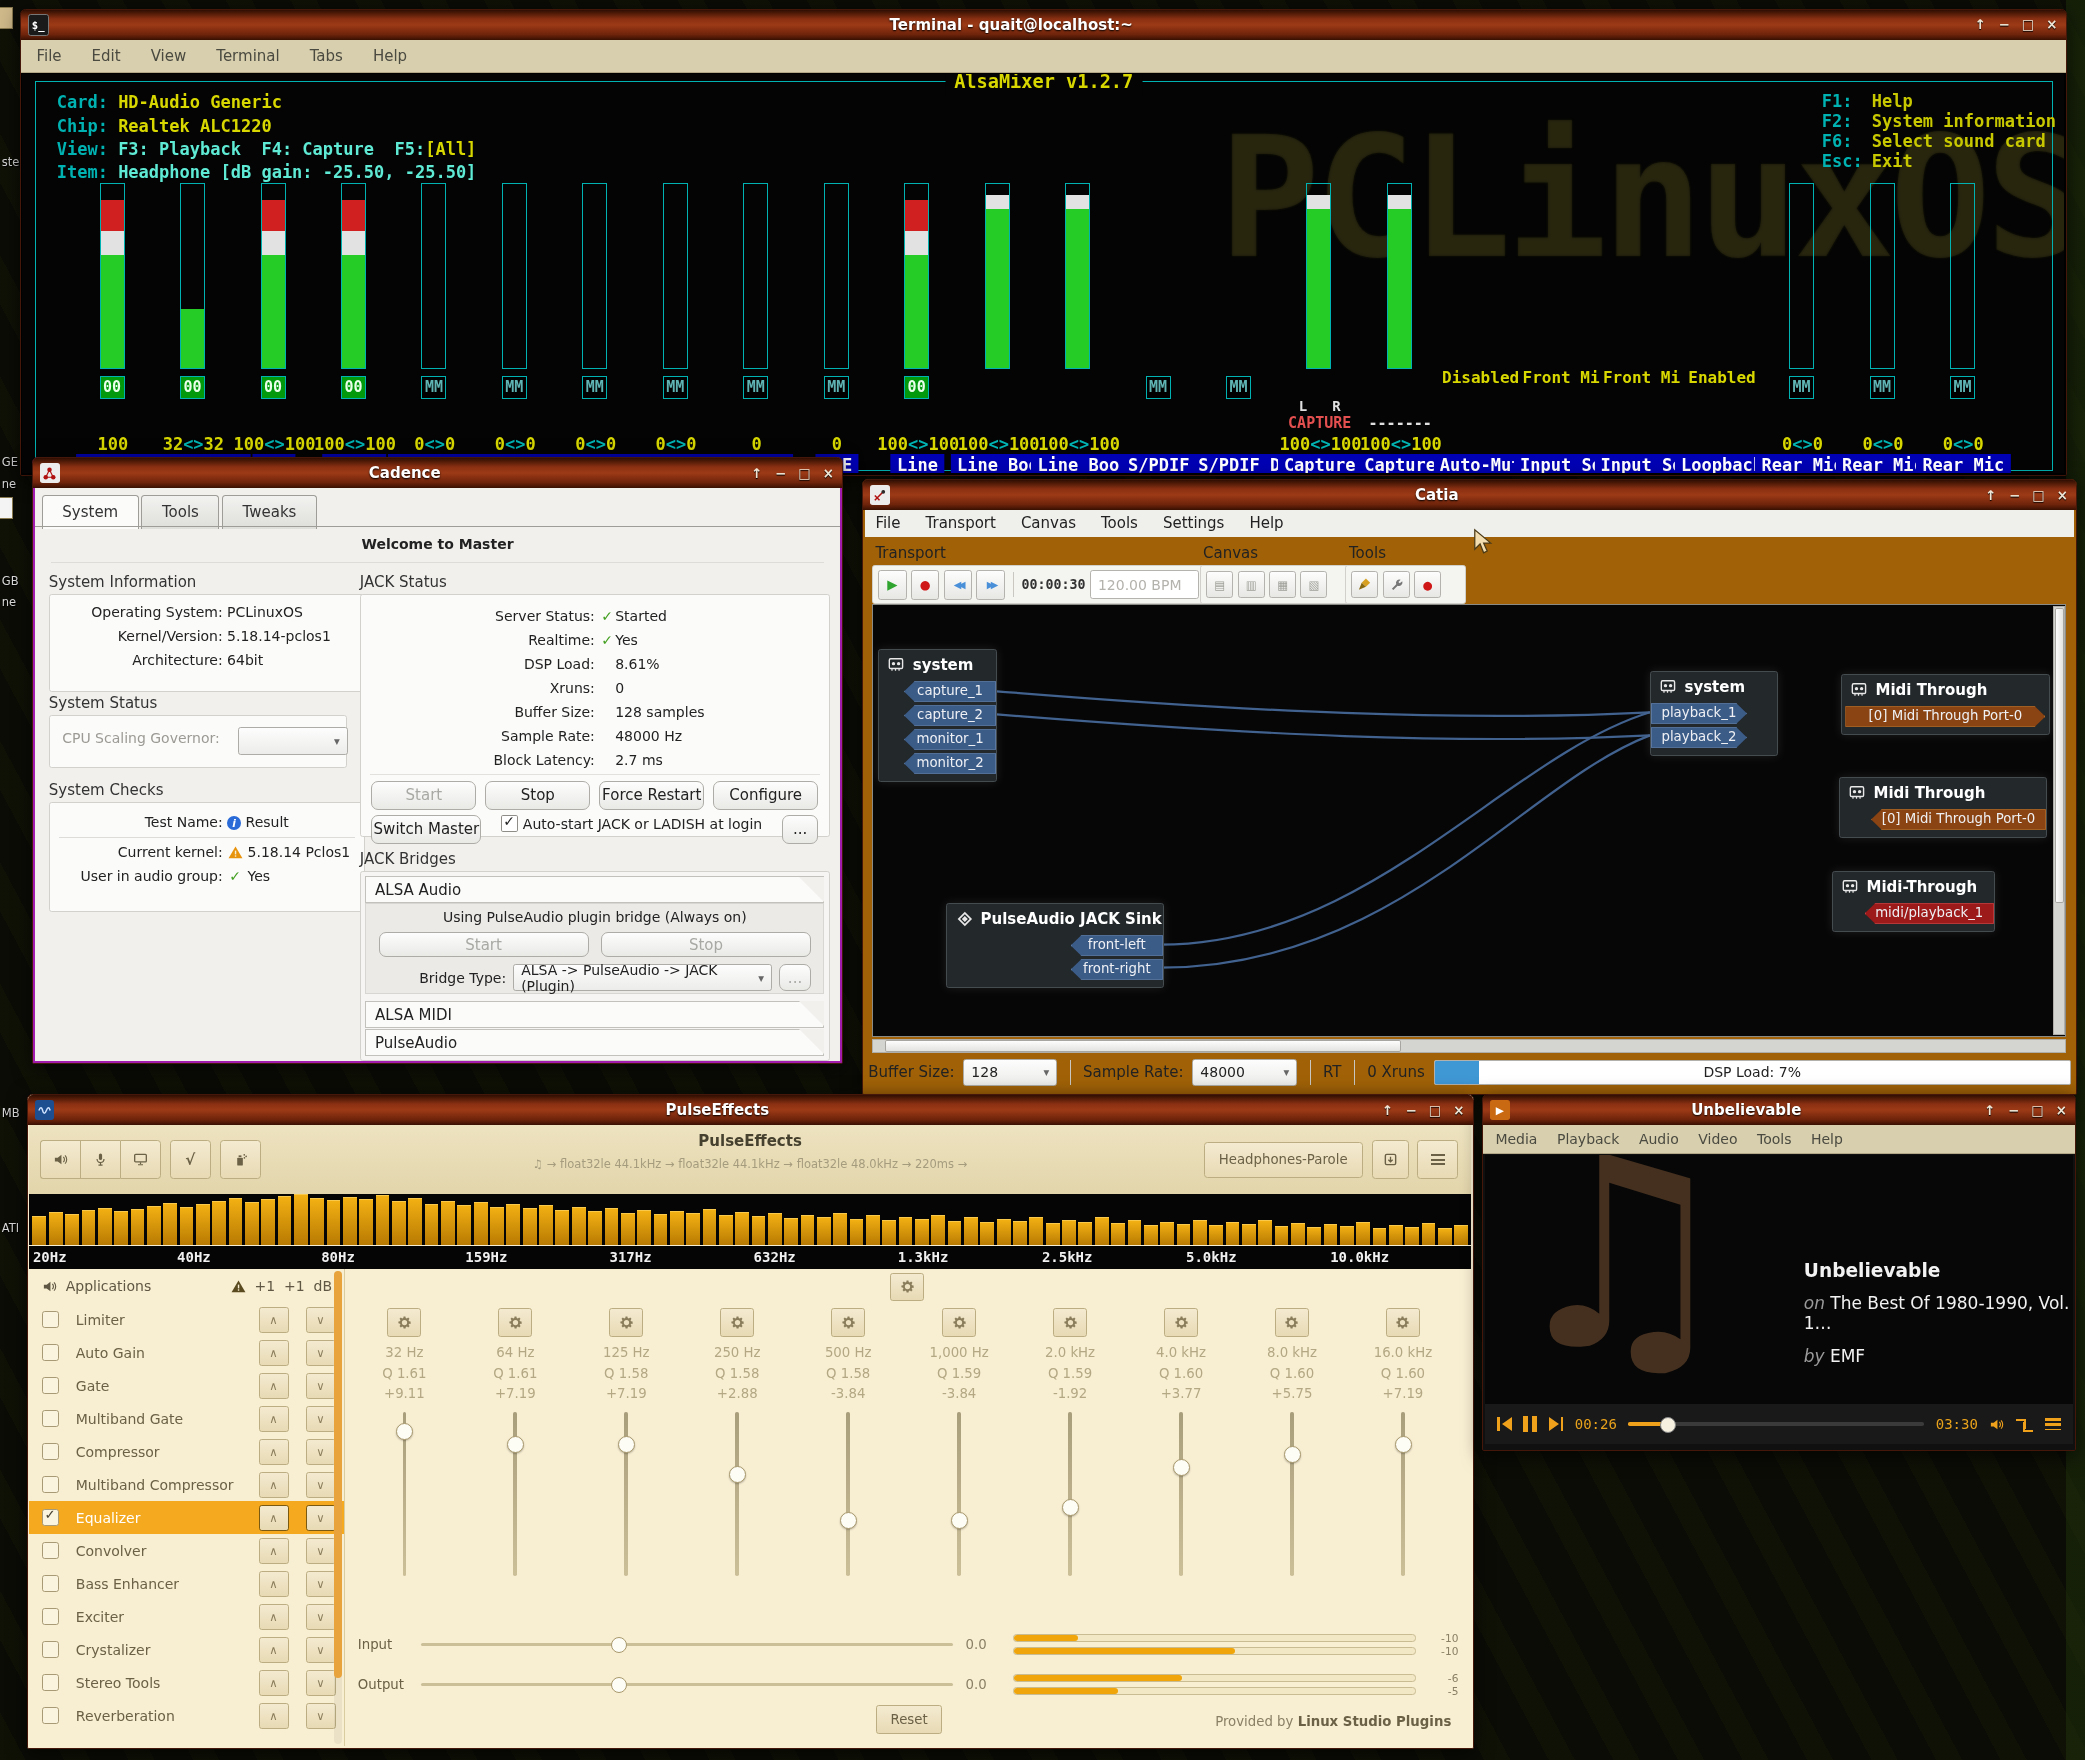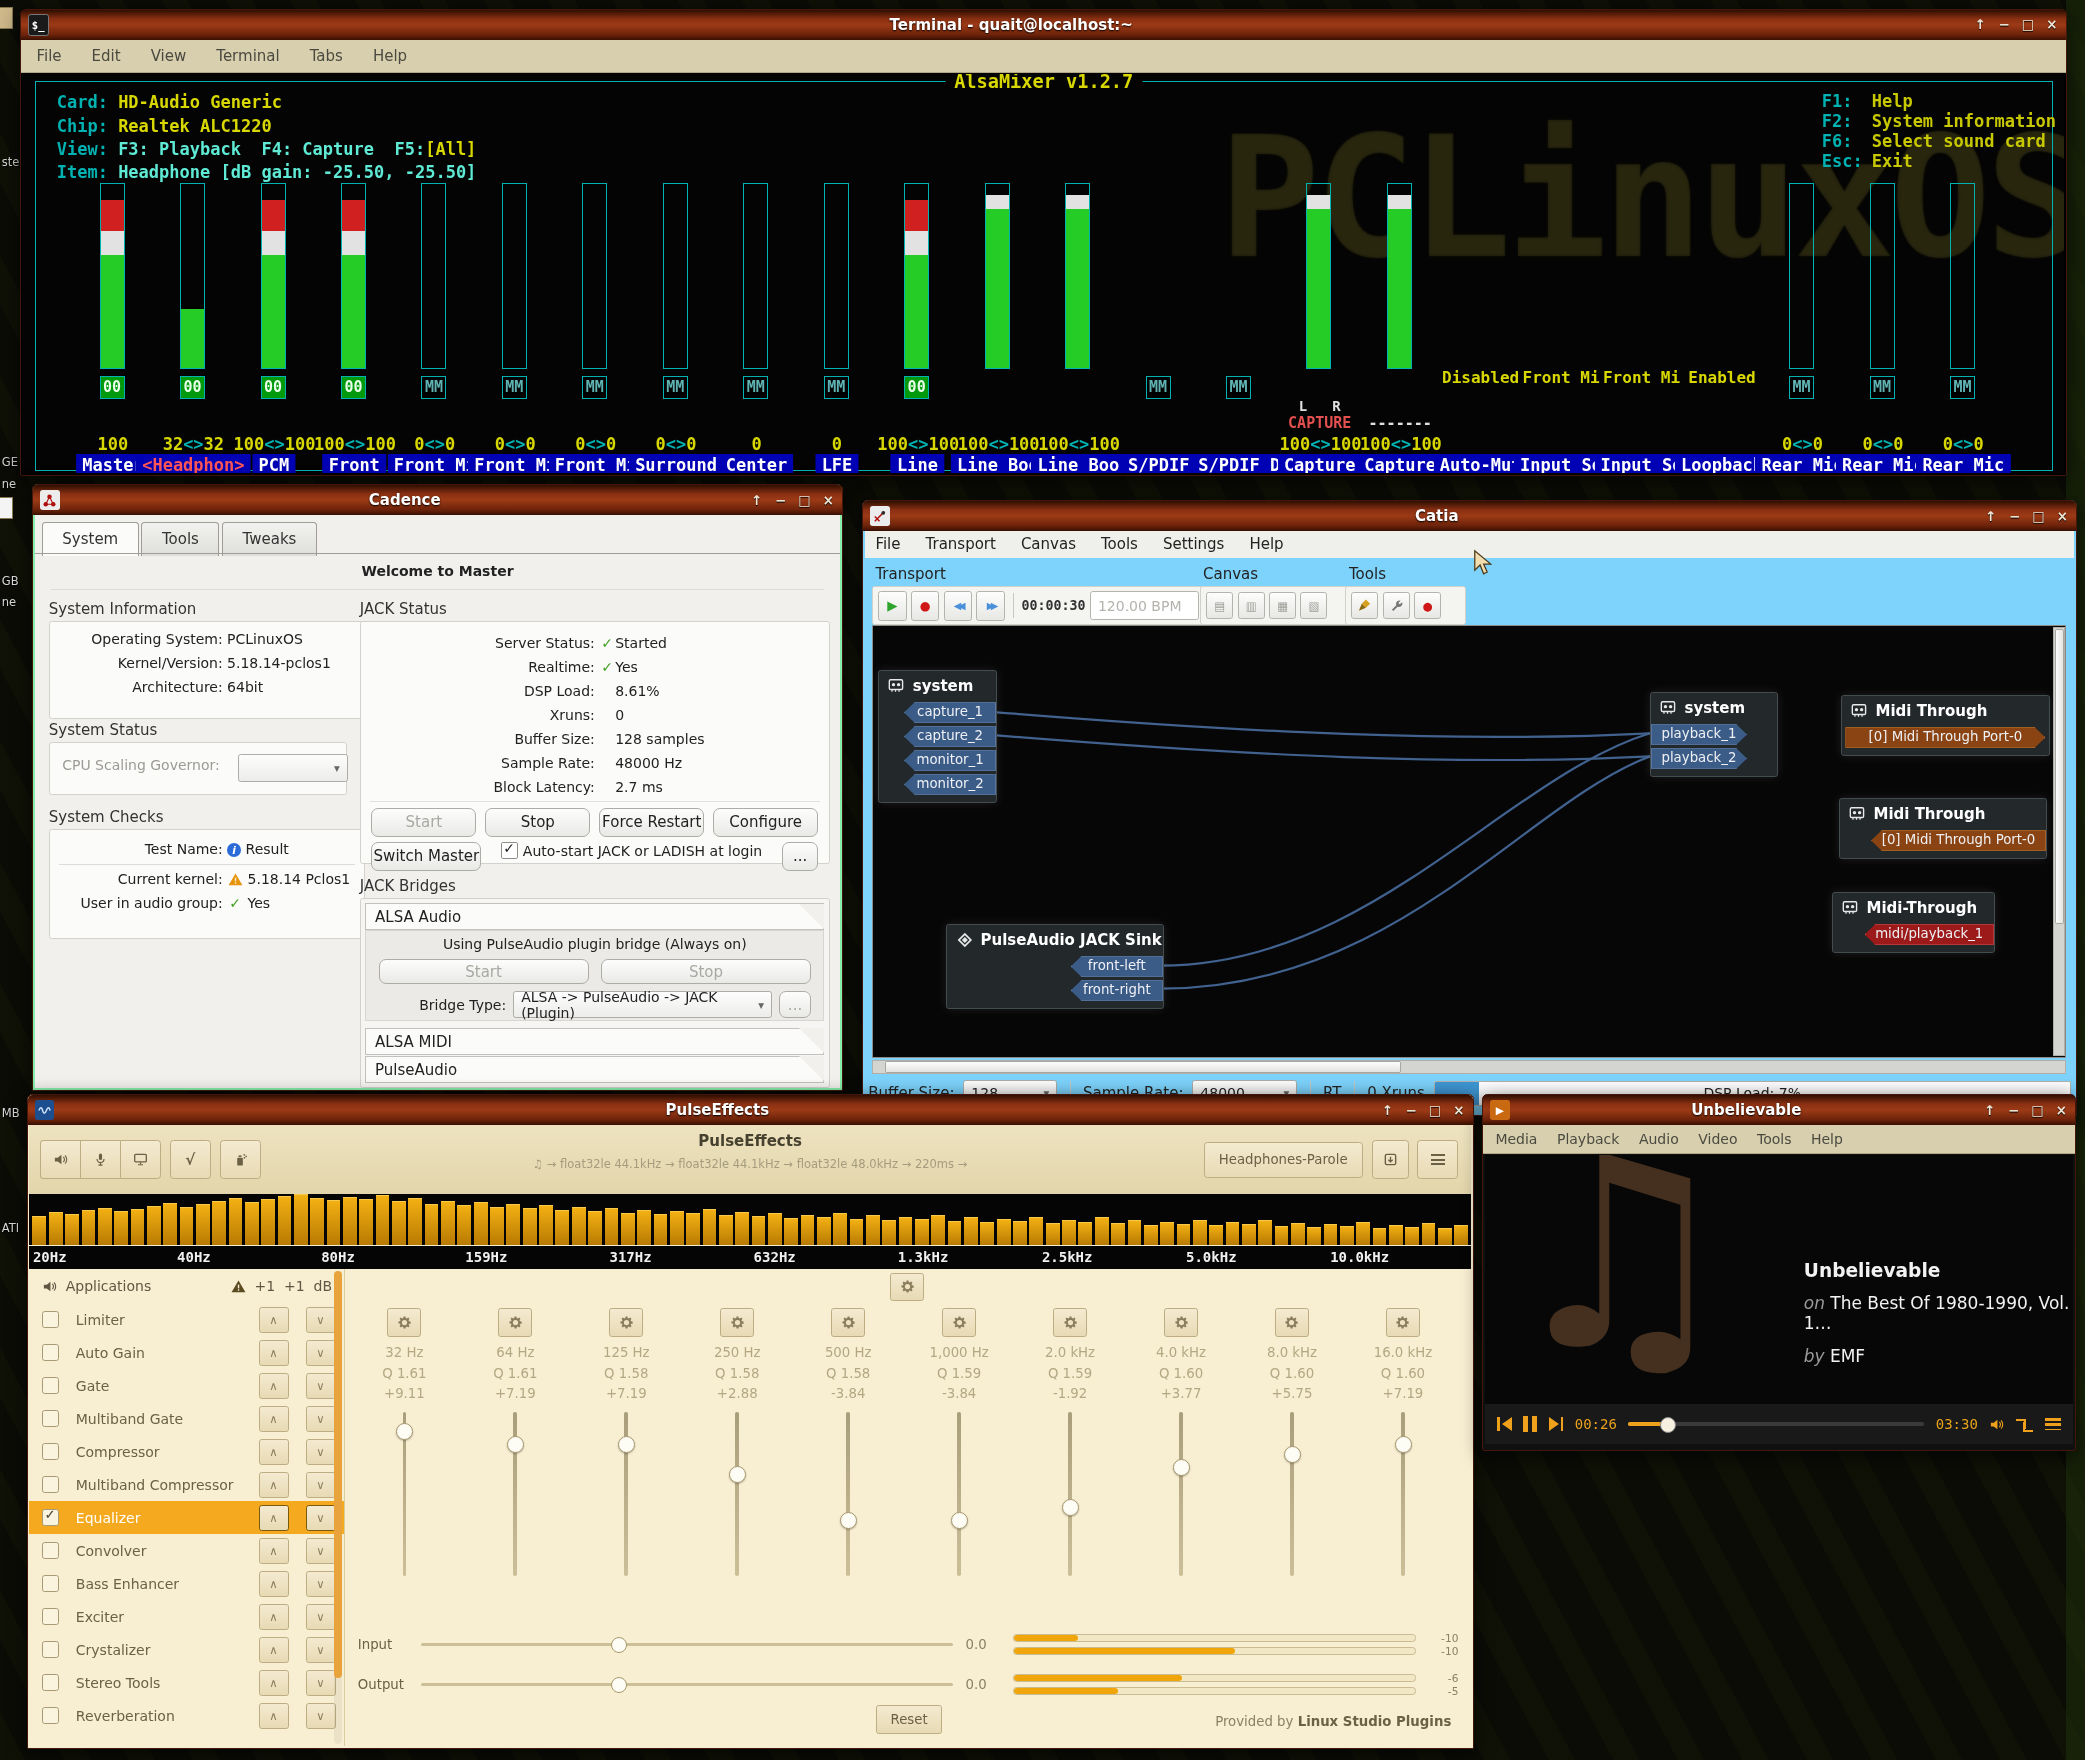--- a/index.html
+++ b/index.html
@@ -61,41 +61,41 @@
   .cb{width:15px;height:15px;border:0.9px solid #8f8d88;border-radius:1.8px;background:#fff;display:inline-block;position:relative}
   .cb.on::after{content:"✓";position:absolute;left:0.9px;top:-2.7px;font-size:14px;color:#222;font-weight:bold}
   .ico{display:inline-block;width:16px;text-align:center;font-weight:bold}
   .ico.check::before{content:"✓";color:#43a021}
   .ico.info{width:14px;height:14px;border-radius:50%;background:#2a6bd8;color:#fff;font-size:10.6px;line-height:14px;font-style:italic;text-align:center}
   .ico.info::before{content:"i"}
   .ico.warn{color:#e8930c}
   svg.sic{width:15px;height:15px;vertical-align:-2.7px}
 
   
-  #cadence{left:32px;top:484px;width:809px;height:605px;background:#86efac}
+  #cadence{left:32px;top:457px;width:809px;height:605px;background:#a21caf}
   #cadence .body{position:absolute;inset:30px 1.8px 1.8px 1.8px;background:#f1f0ed}
   .tabs{position:absolute;top:7px;left:7px;display:flex}
   .tab{padding:7px 19.5px 6.2px;border:0.9px solid #9f9d98;border-bottom:none;background:linear-gradient(#f2f2f0,#dededa);font-size:15px;color:#333;border-radius:3.5px 3.5px 0 0;margin-right:2.7px}
   .tab.active{background:#fbfbfa;position:relative;top:0;padding-bottom:8px}
   .tabline{position:absolute;top:38px;left:0;right:0;border-bottom:0.9px solid #9f9d98}
   .welcome{position:absolute;top:48px;width:100%;text-align:center;font-weight:bold;font-size:14px;color:#222}
   .wline{position:absolute;top:74px;left:16px;right:16px;border-bottom:0.9px solid #dddcd8}
   .sec-h{position:absolute;font-size:15px;color:#333}
   .gbox{position:absolute;background:#fbfbfa;border:0.9px solid #d3d1cc;border-radius:2.7px}
   .krow{line-height:24px;font-size:14px;color:#222;white-space:nowrap}
   .krow .k{display:inline-block;width:164px;text-align:right;padding-right:4.4px}
   .jrow .k{width:199px}
   .gray{color:#9c9a94}
   .fold{border:0.9px solid #c3c1bb;background:#fbfbfa;font-size:15px;color:#222;padding:3.5px 8.9px;position:relative}
   .fold::after{content:"";position:absolute;right:0;top:0;border-top:23px solid #f1f0ed;border-left:23px solid transparent;border-bottom:none;opacity:0}
   .fold-cut{position:absolute;right:-0.9px;top:-0.9px;width:0;height:0;border-top:25px solid #f1f0ed;border-left:25px solid transparent}
   .fold-cut::before{content:""}
 
   
-  #catia{left:862px;top:500px;width:1213px;height:614px;background:#7dd3fc}
+  #catia{left:862px;top:479px;width:1213px;height:614px;background:#a16207}
   #catia .menubar{position:absolute;left:1.8px;right:1.8px;top:30px;height:26.6px;background:#efefec;border-bottom:none;gap:25px;padding:0 10.6px;font-size:15px;color:#222}
   .grp-l{position:absolute;font-size:15px;color:#222}
   .grpbox{position:absolute;border:0.9px solid #d2d0cb;border-radius:2.7px;display:flex;align-items:center;padding:0 5.3px;gap:4.4px;background:#f4f4f1}
   .tbtn{width:28px;height:28px;border:0.9px solid #b5b3ae;border-radius:2.7px;background:linear-gradient(#fdfdfd,#e7e7e4);display:flex;align-items:center;justify-content:center;font-size:11.5px}
   .tbtn.small{width:25px;height:25px;color:#a0a09a}
   .tsep{width:0.9px;height:25px;background:#c9c7c2;margin:0 3.5px}
   .ttime{font-size:13.3px;font-weight:bold;color:#333;font-family:"DejaVu Sans Mono",monospace}
   .tinput{width:99px;height:26.6px;border:0.9px solid #b5b3ae;border-radius:2.7px;background:#fff;color:#b4b2ac;font-size:14px;display:flex;align-items:center;padding:0 7px}
   #canvas{position:absolute;left:8.9px;top:124px;width:1192px;height:431px;background:#060606;border:0.9px solid #8a8a86;overflow:hidden}
   #cables{position:absolute;inset:0}

